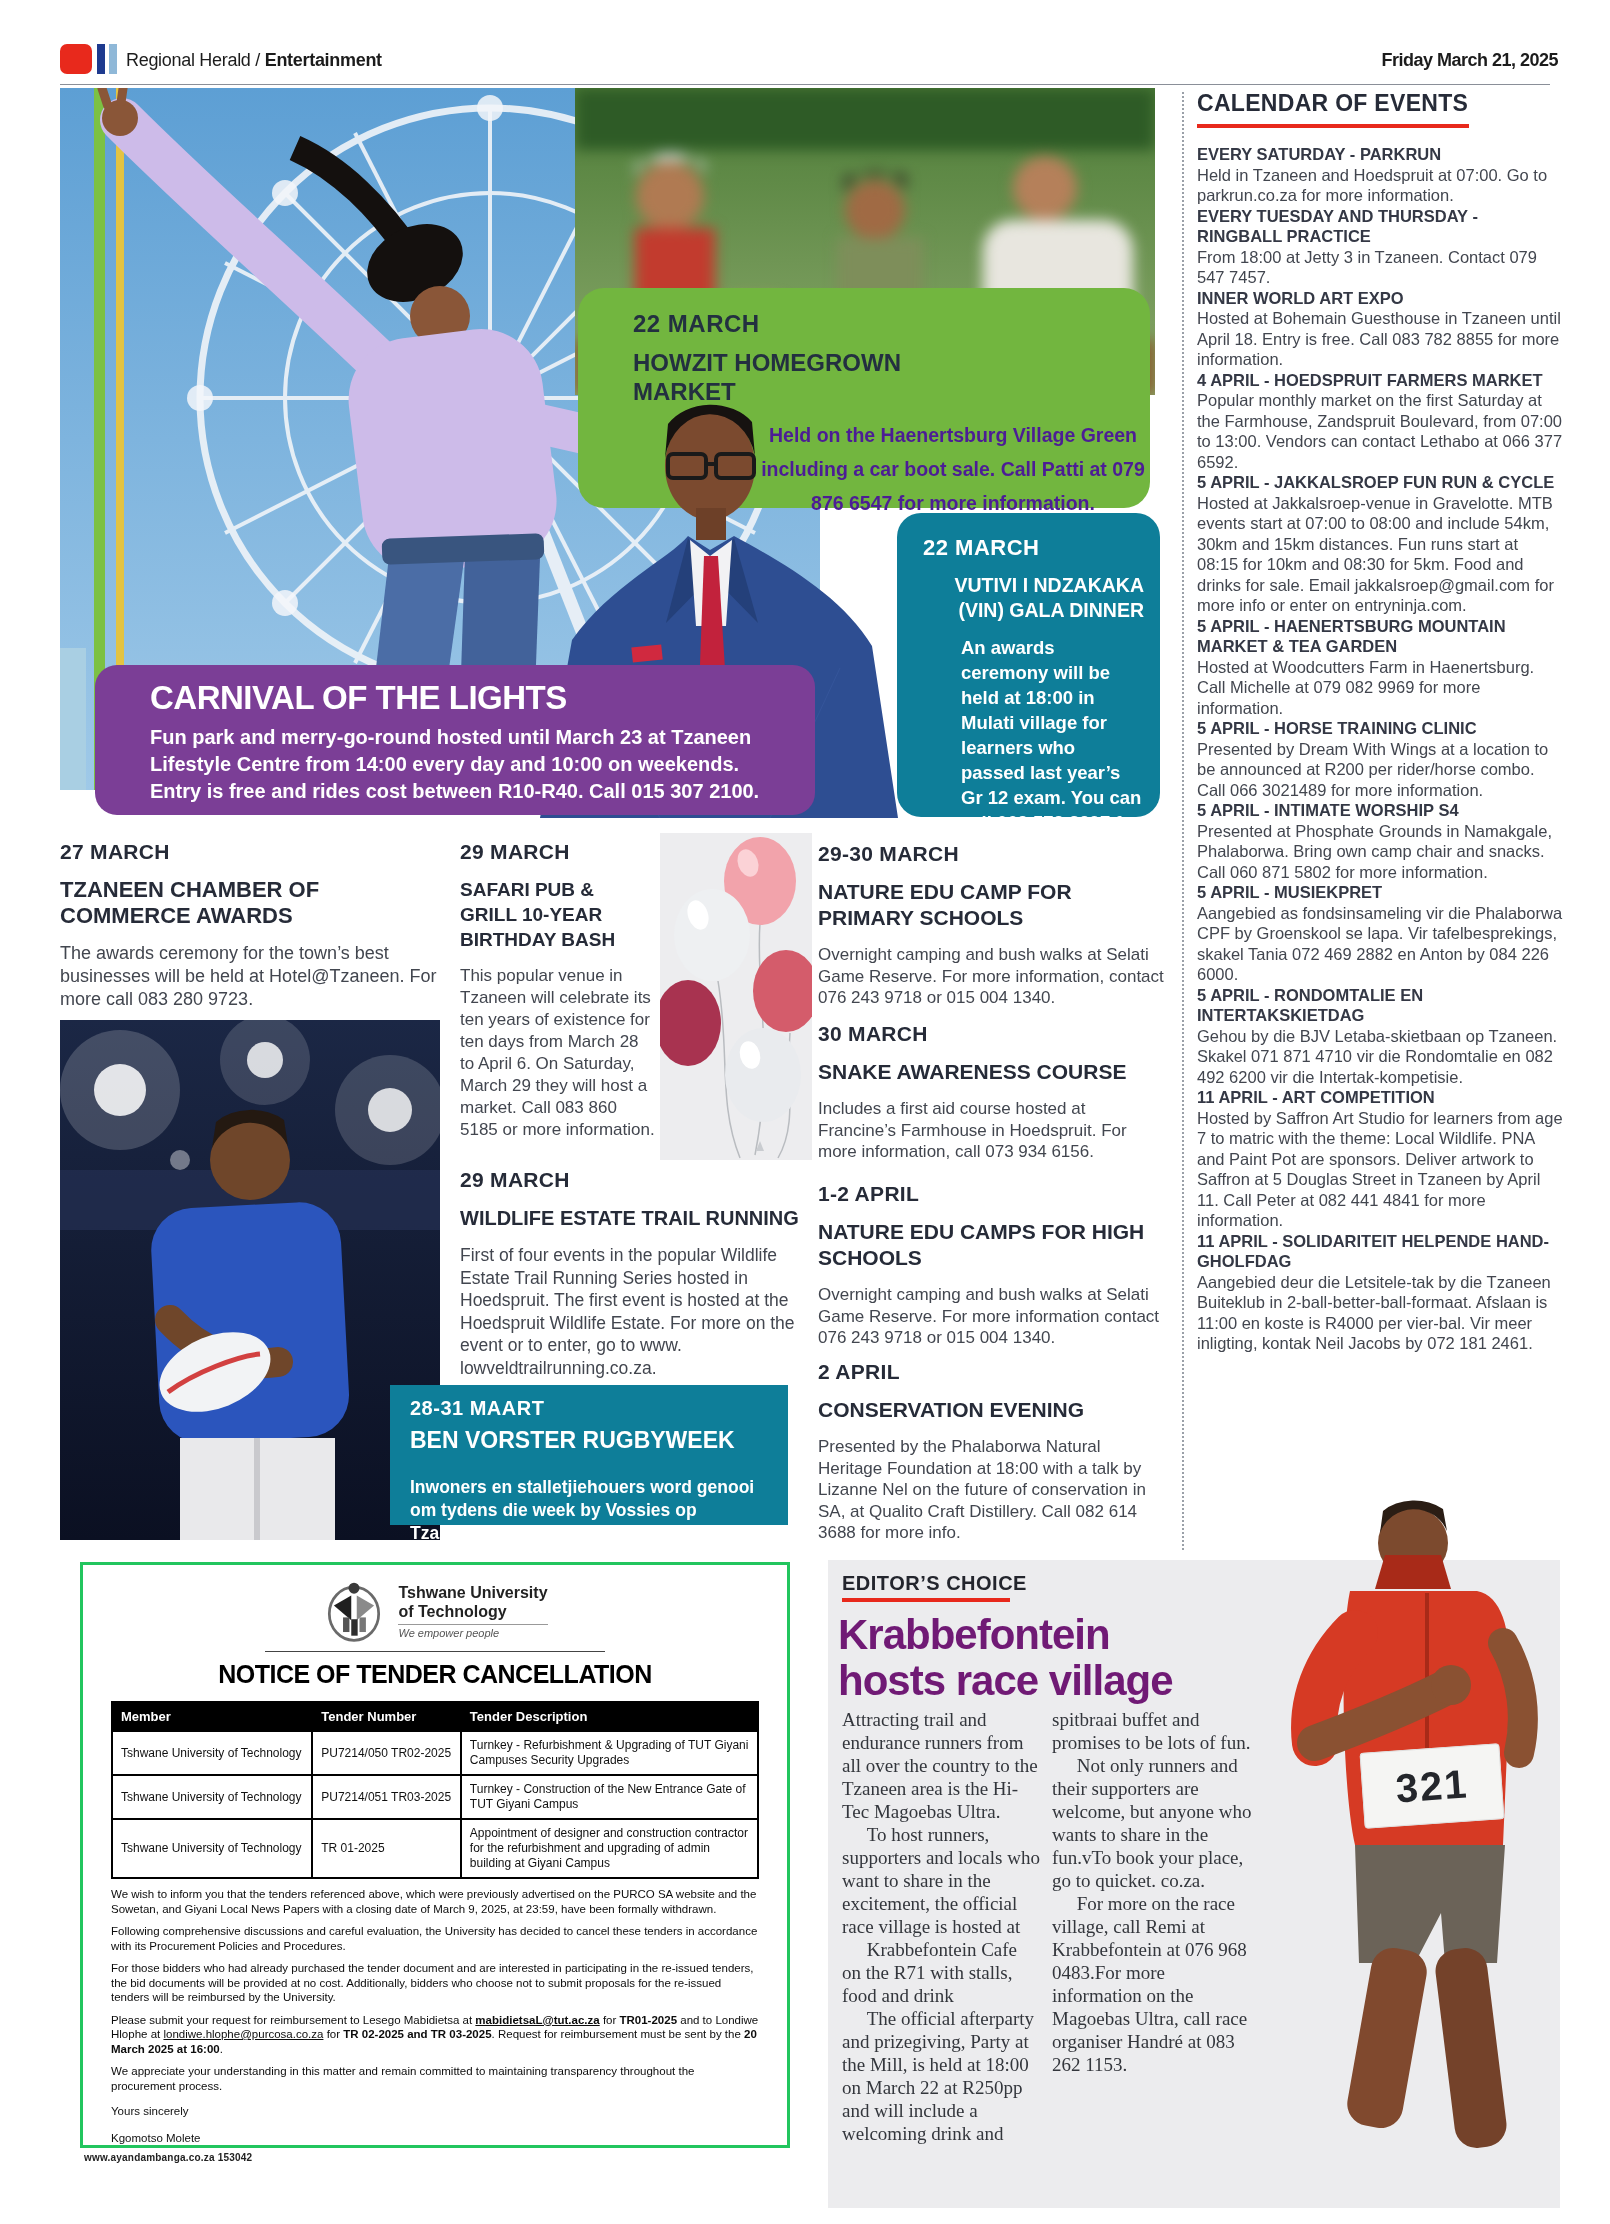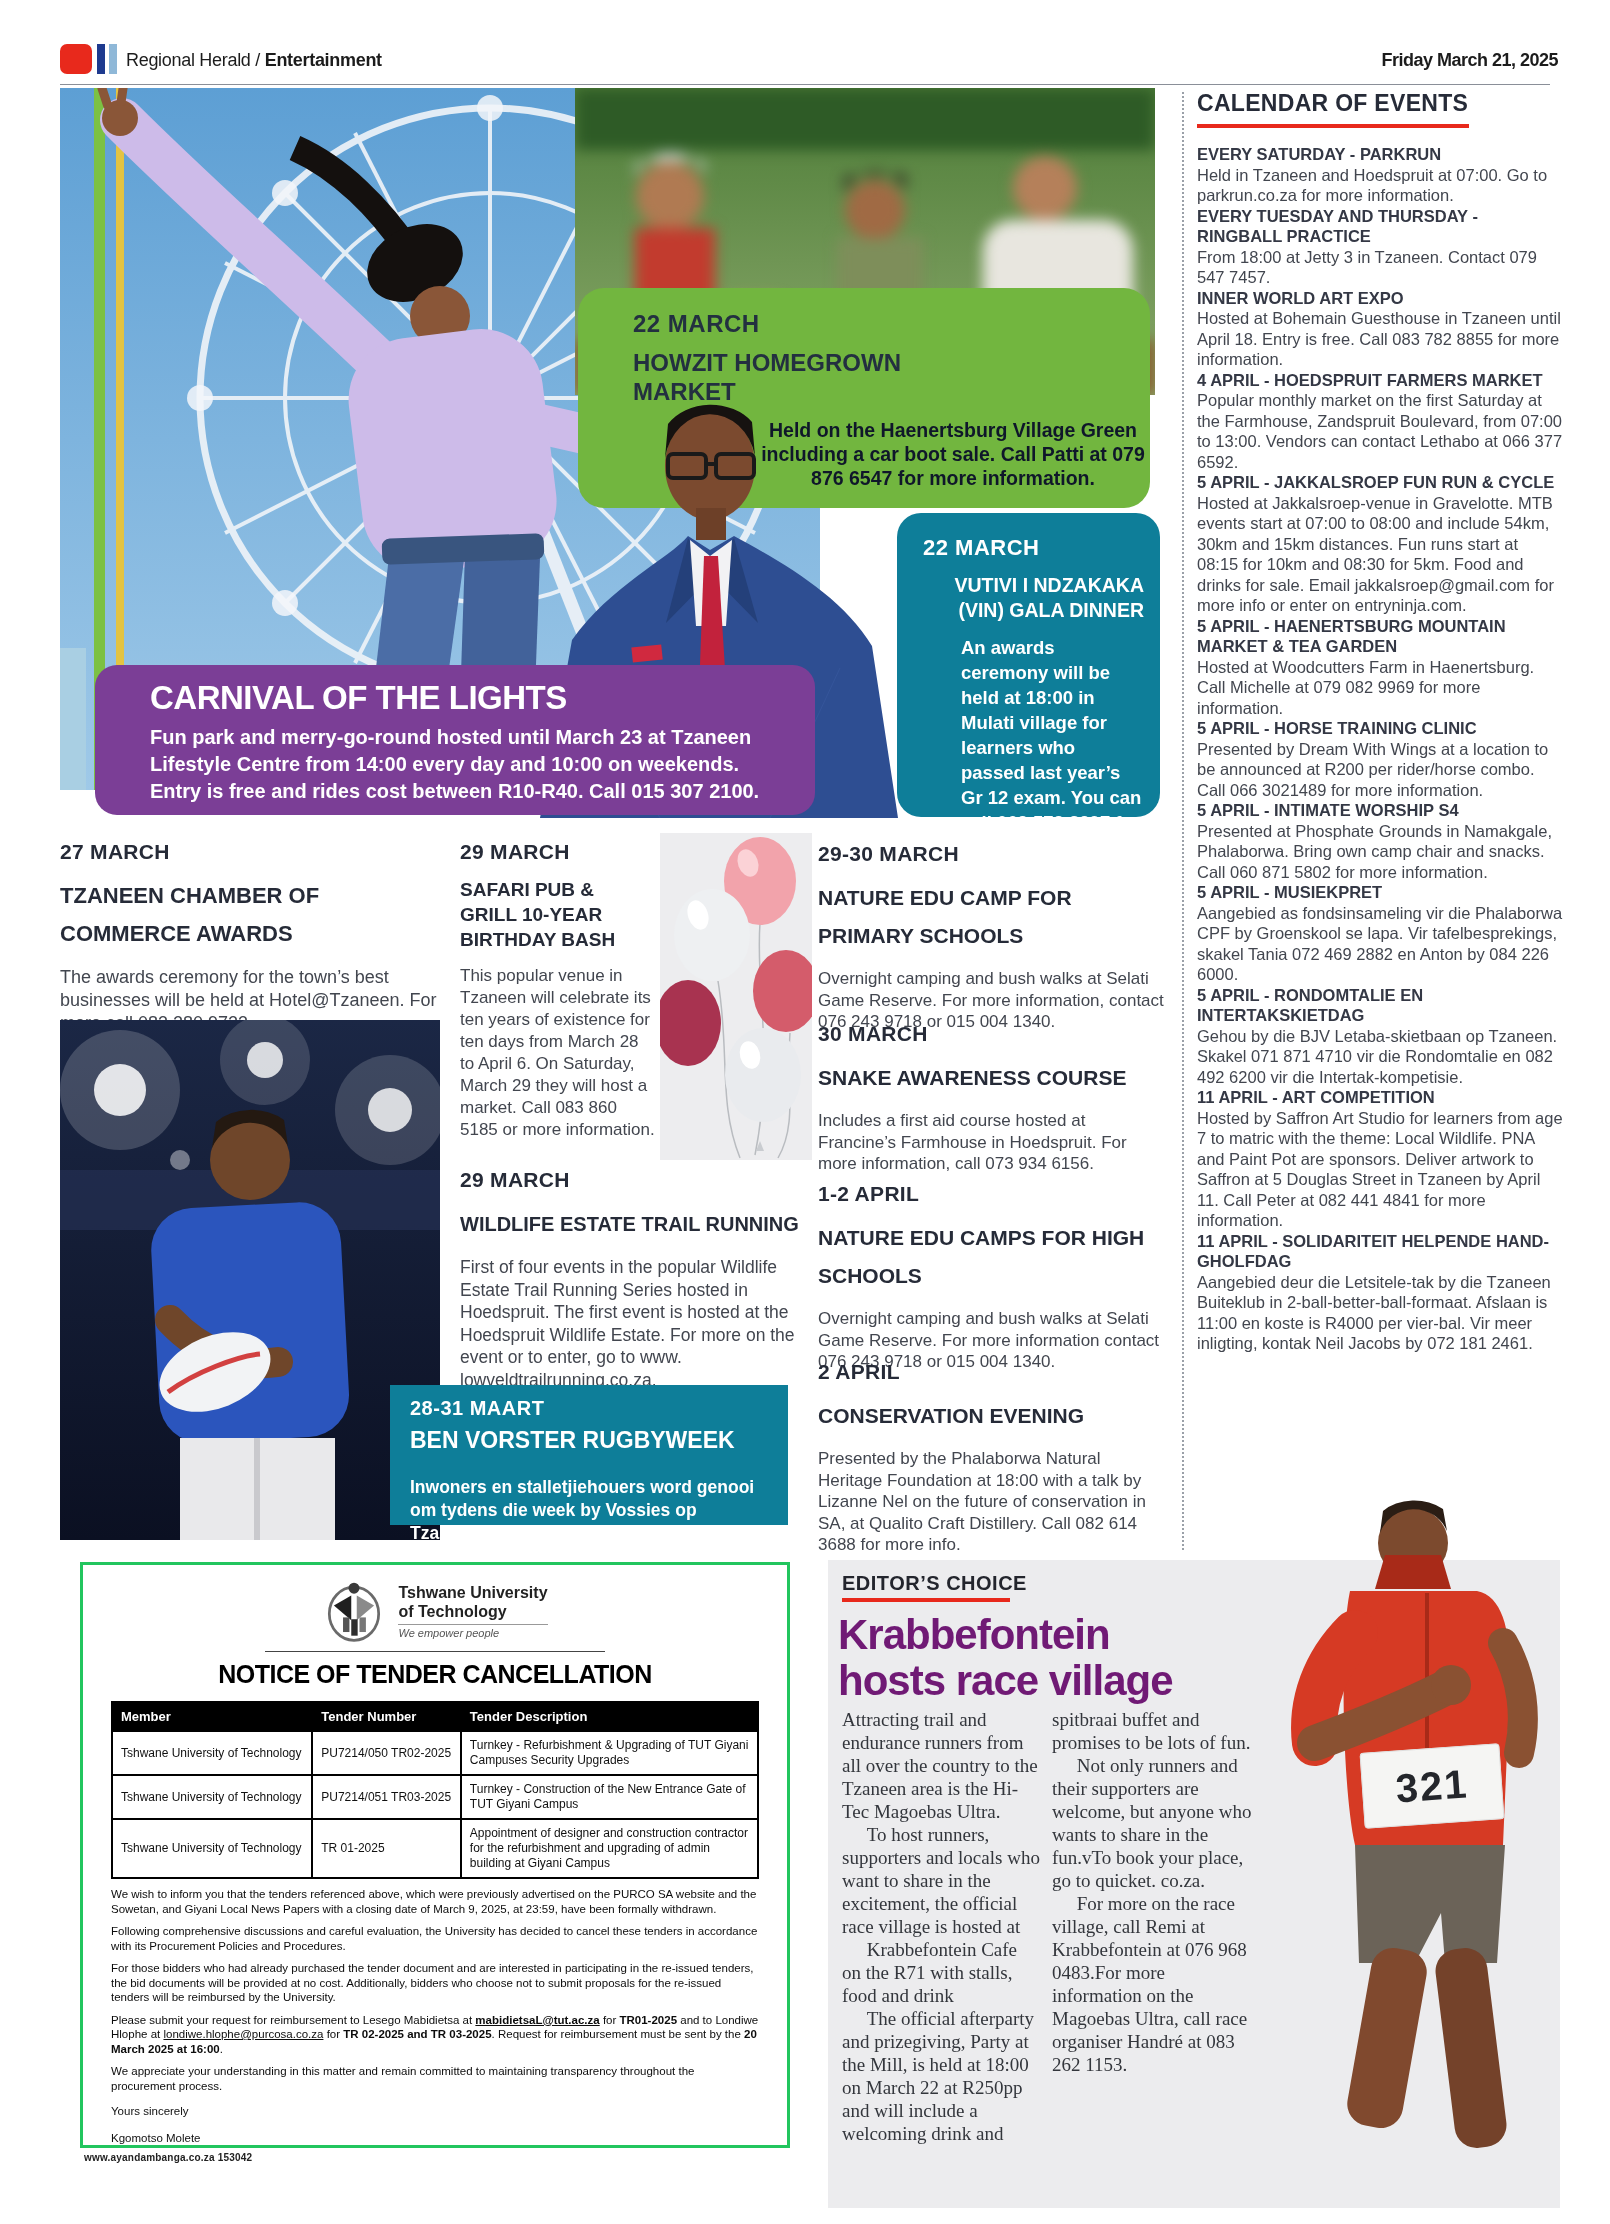--- a/index.html
+++ b/index.html
@@ -23,40 +23,40 @@
   .market{left:575px;top:88px;width:580px;height:307px;background:linear-gradient(180deg,#4e7d38,#89a86a);}
   .market .blur{position:absolute;inset:0;filter:blur(7px);}
   .rugbyph{left:60px;top:1020px;width:380px;height:520px;}
   .balloons{left:660px;top:833px;width:152px;height:327px;background:#ededef;}
 
   
   .box-green{left:578px;top:288px;width:572px;height:220px;background:#72b63f;border-radius:26px;
              padding:22px 26px 0 55px;box-sizing:border-box;}
   .bg-date{font-size:24px;font-weight:800;color:#233040;letter-spacing:.5px;margin-bottom:10px;}
   .bg-title{font-size:24px;font-weight:800;color:#233040;line-height:29px;width:330px;}
-  .bg-body{margin:12px 0 0 120px;width:400px;text-align:center;color:#0f172a;font-weight:700;
-           font-size:19.5px;line-height:24px;}
+  .bg-body{margin:12px 0 0 120px;width:400px;text-align:center;color:#4c1d95;font-weight:700;
+           font-size:19.5px;line-height:34px;}
   .box-vin{left:897px;top:513px;width:263px;height:304px;background:#0e7e99;border-radius:24px;
            padding:22px 16px 0 26px;box-sizing:border-box;color:#fff;}
   .vin-date{font-size:22px;font-weight:800;letter-spacing:.5px;}
   .vin-title{margin-top:12px;text-align:right;font-size:19.5px;font-weight:800;line-height:25px;}
   .vin-body{margin:12px 0 0 38px;font-weight:700;font-size:18.5px;line-height:25px;}
   .banner-purple{left:95px;top:665px;width:720px;height:150px;background:#7b3e96;border-radius:22px;
                  padding:14px 30px 0 55px;box-sizing:border-box;color:#fff;}
   .cb-title{font-size:33px;font-weight:800;letter-spacing:-0.5px;}
   .cb-body{margin-top:7px;width:645px;font-weight:700;font-size:20px;line-height:27px;}
   .box-rugby{left:390px;top:1385px;width:398px;height:140px;background:#0e7e99;color:#fff;
              padding:12px 20px 0 20px;box-sizing:border-box;}
   .rw-date{font-size:20px;font-weight:800;letter-spacing:.5px;}
   .rw-title{margin-top:7px;font-size:23px;font-weight:800;}
   .rw-body{margin-top:22px;font-weight:700;font-size:17.5px;line-height:23px;}
 
   
   .event .ev-date{font-size:21px;font-weight:800;color:#262b38;letter-spacing:.3px;margin-bottom:13px;}
-  .event .ev-title{font-size:21px;font-weight:800;color:#262b38;line-height:38px;margin-bottom:13px;}
+  .event .ev-title{font-size:21px;font-weight:800;color:#262b38;line-height:26px;margin-bottom:13px;}
   .event .ev-body{font-size:18px;line-height:23px;color:#42464f;}
   .ev0{left:60px;top:840px;width:385px;}
   .ev0 .ev-title{font-size:22px;}
   .ev1{left:460px;top:840px;width:195px;}
   .ev1 .ev-title{font-size:19px;line-height:25px;}
   .ev1 .ev-body{font-size:17px;line-height:22px;}
   .ev2{left:460px;top:1168px;width:352px;}
   .ev2 .ev-title{font-size:20px;}
   .ev2 .ev-body{font-size:17.5px;line-height:22.5px;}
   .ev3{left:818px;top:842px;width:347px;}

